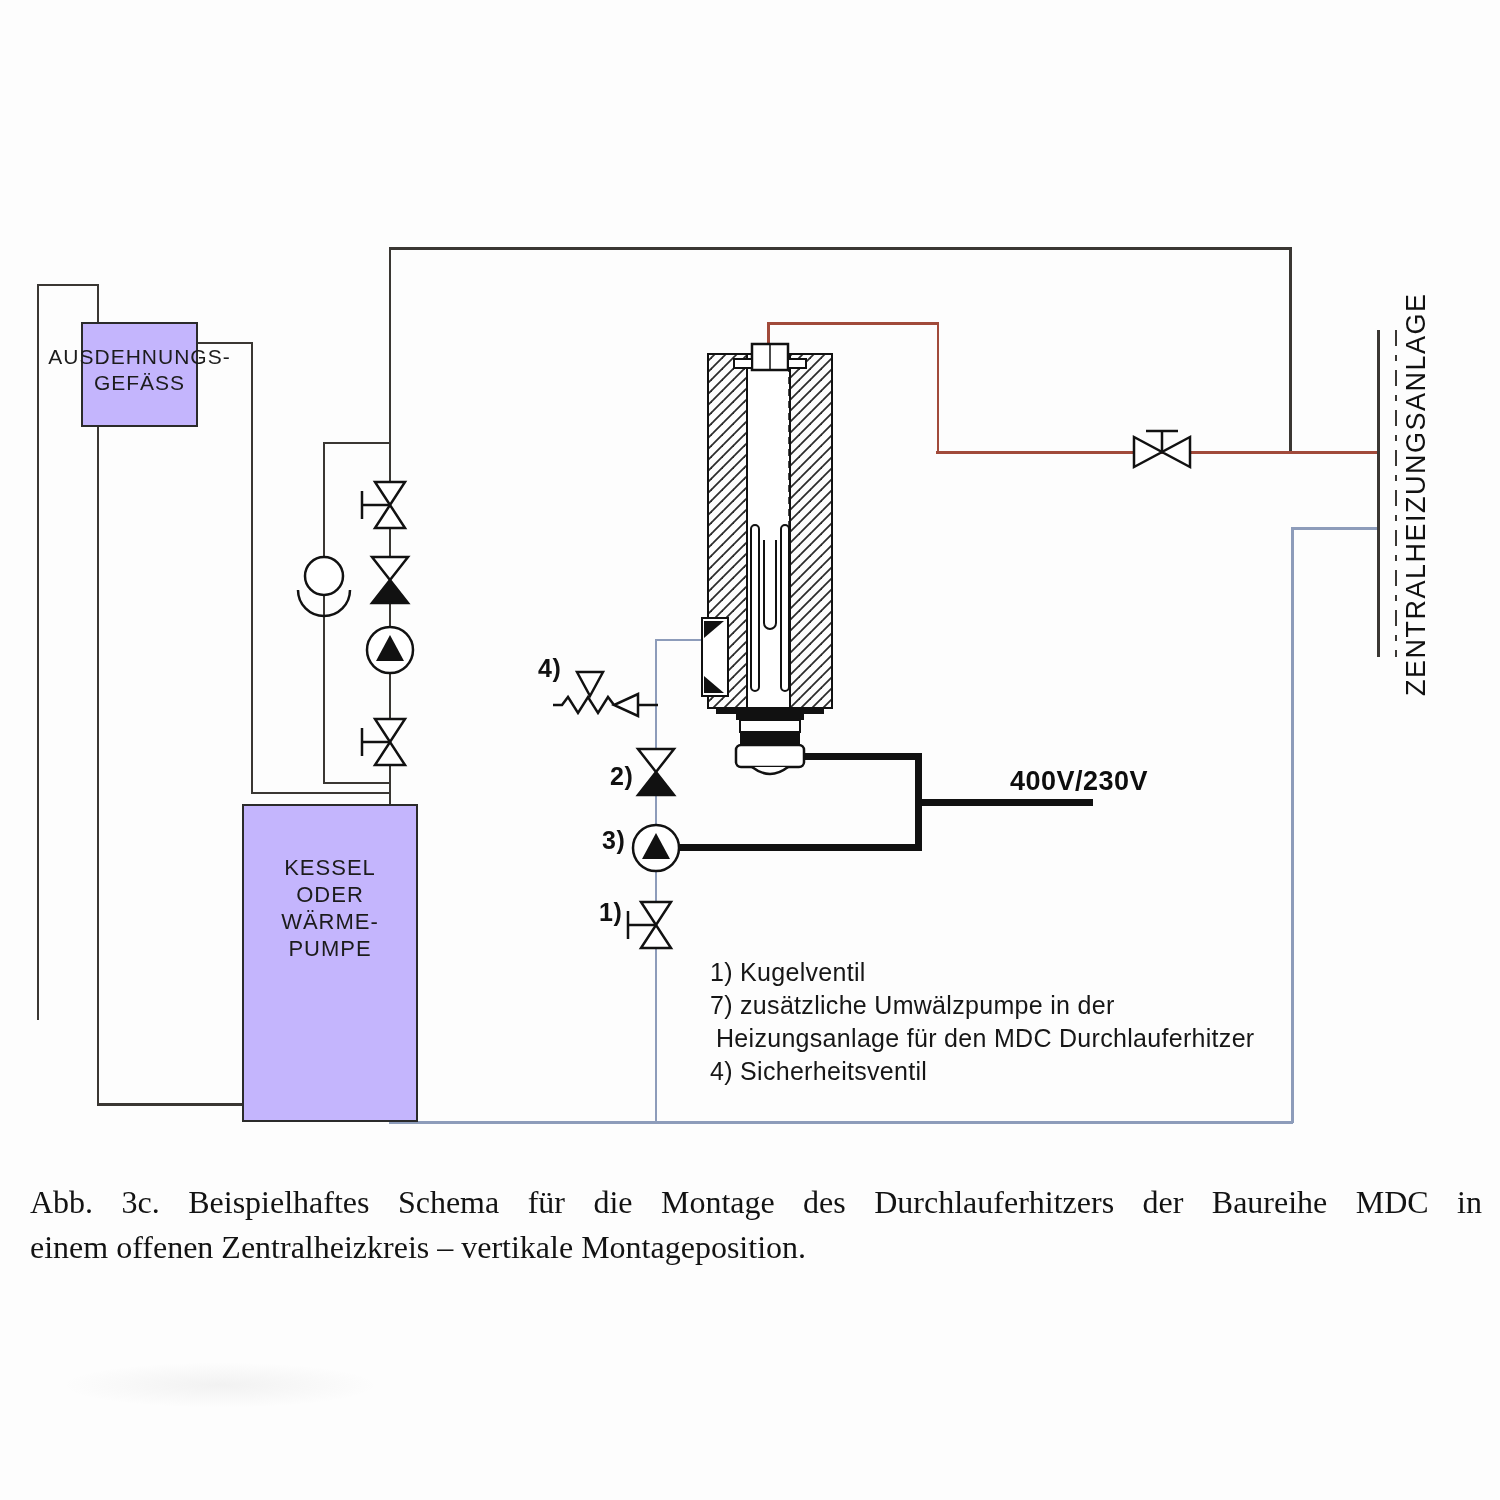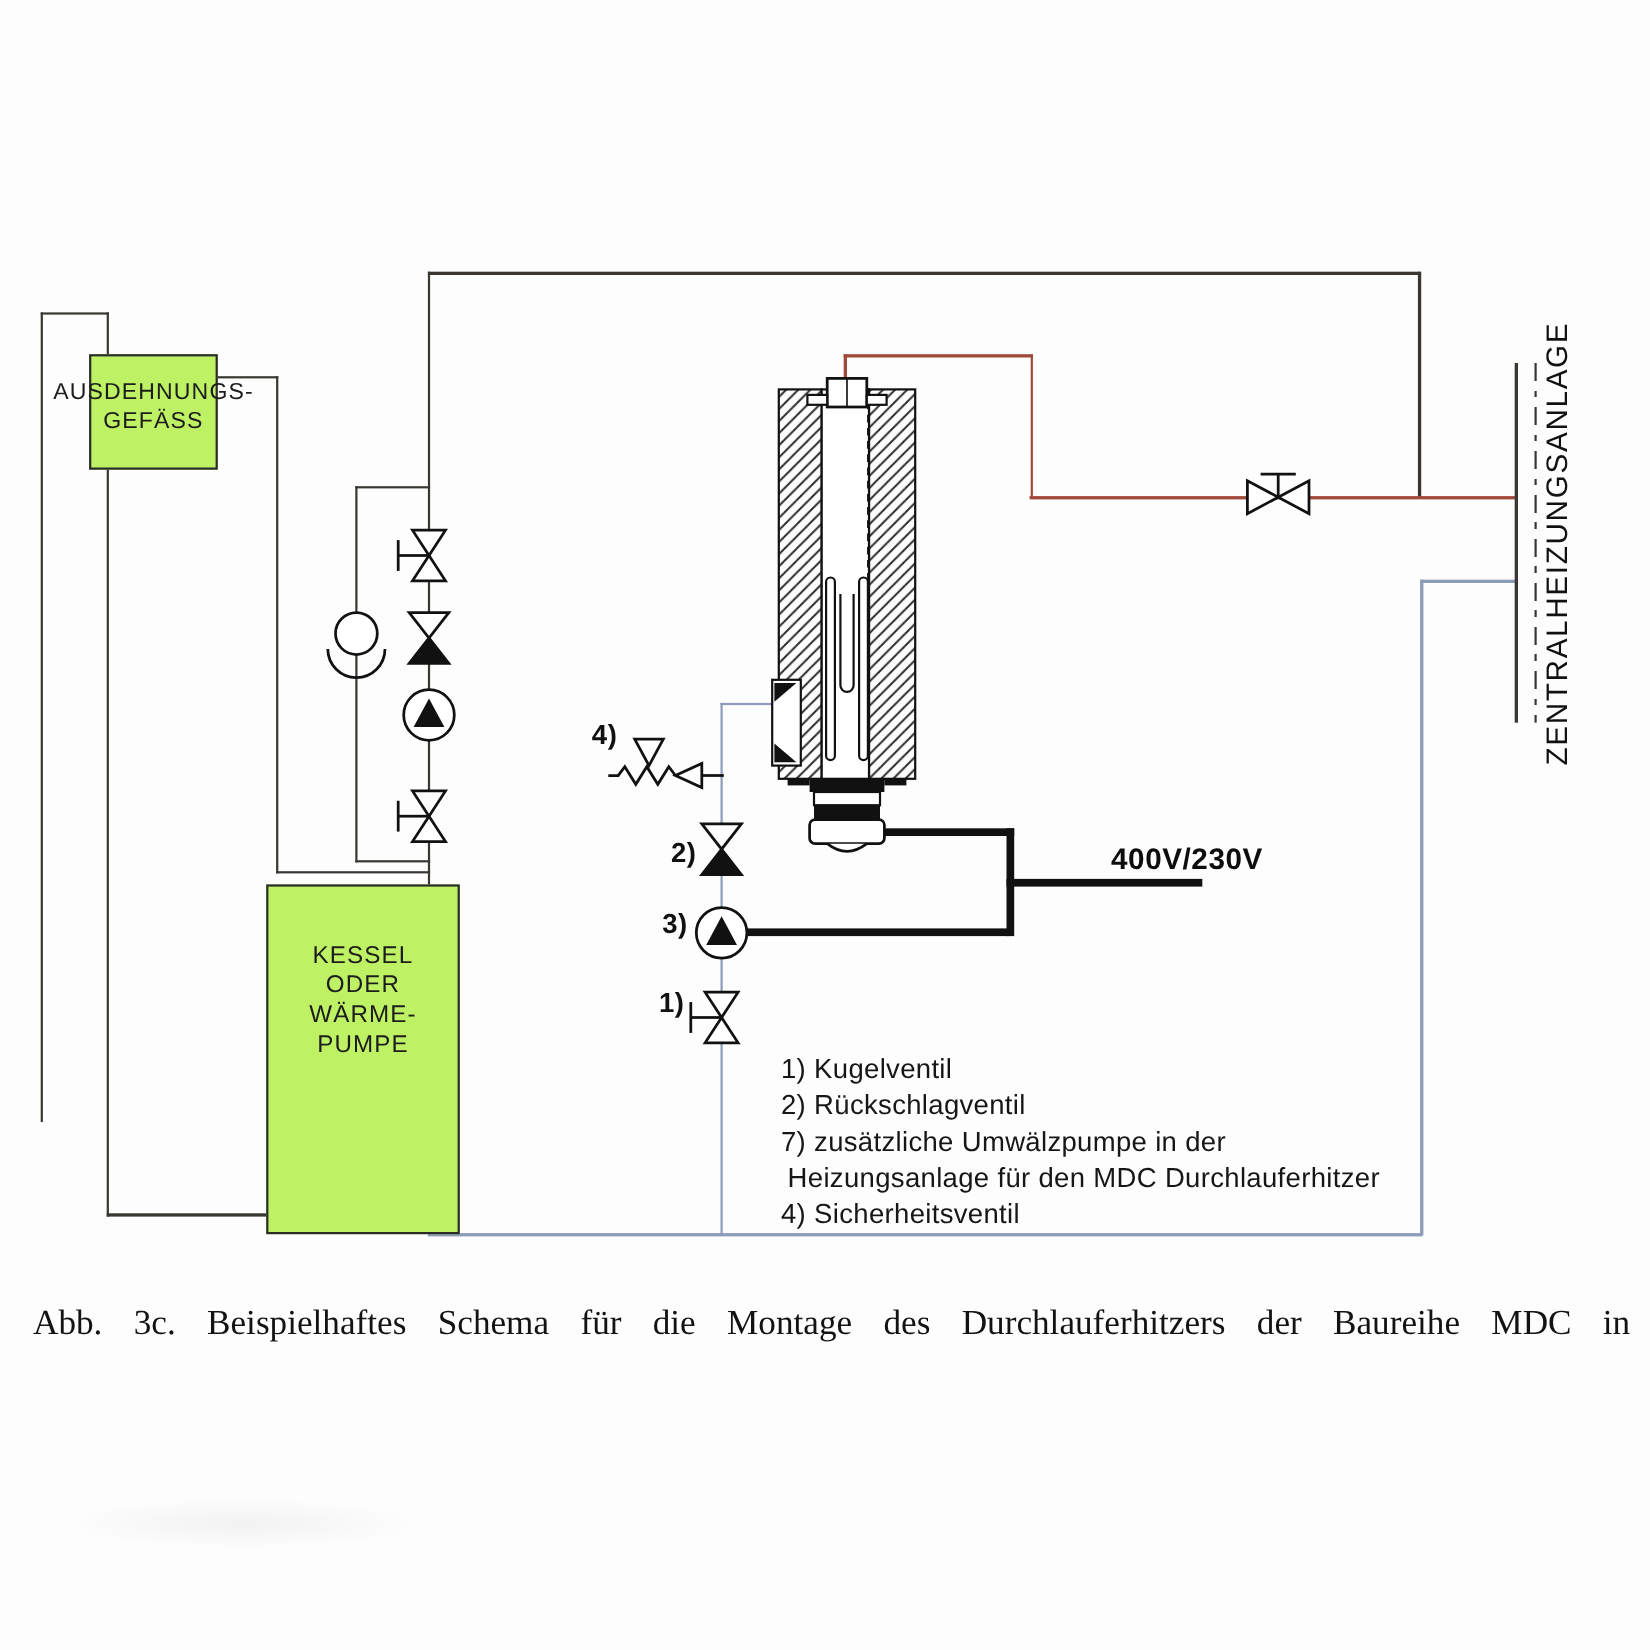--- a/index.html
+++ b/index.html
@@ -4,21 +4,21 @@
 <style>
   html,body{margin:0;padding:0;background:#ffffff;}
   #canvas{position:relative;width:1500px;height:1500px;background:#fdfdfd;overflow:hidden;
           font-family:"Liberation Sans",sans-serif;}
   .abs{position:absolute;}
   .pipe{position:absolute;}
   .pipe-dark{background:var(--dark-line,#3a3733);}
   .pipe-red{background:var(--supply-line,#a14a3a);}
   .pipe-blue{background:var(--return-line,#8d9cba);}
   .cable{position:absolute;background:var(--cable,#111111);}
-  .labelbox{position:absolute;background:#bef264;border:2.5px solid #2b2b2b;display:flex;
+  .labelbox{position:absolute;background:#c4b5fd;border:2.5px solid #2b2b2b;display:flex;
             flex-direction:column;align-items:center;color:#1c1c1c;}
   .labelbox .bx-line{white-space:nowrap;letter-spacing:1px;}
   .callout{position:absolute;font-size:25px;font-weight:700;color:#111;letter-spacing:0.5px;}
   .legend{position:absolute;left:710px;top:956px;font-size:25px;line-height:33px;color:#161616;letter-spacing:0.3px;}
   .vert-label{position:absolute;left:1399px;top:334px;height:320px;width:34px;
               writing-mode:vertical-rl;transform:rotate(180deg);
               display:flex;align-items:center;justify-content:center;
               font-size:27px;letter-spacing:1.5px;color:#111;white-space:nowrap;}
   .dashdot{position:absolute;width:2px;
            background:repeating-linear-gradient(180deg,var(--dark-line,#3a3733) 0 16px,transparent 16px 25px,var(--dark-line,#3a3733) 25px 31px,transparent 31px 40px);}
@@ -181,24 +181,24 @@
   <div class="dashdot" style="left:1395px;top:330px;height:327px;"></div>
   <div class="vert-label">ZENTRALHEIZUNGSANLAGE</div>
 
   <div class="callout" style="left:538px;top:654px;">4)</div>
   <div class="callout" style="left:610px;top:762px;">2)</div>
   <div class="callout" style="left:602px;top:826px;">3)</div>
   <div class="callout" style="left:599px;top:898px;">1)</div>
 
   <div class="legend">
     <div>1) Kugelventil</div>
-    <div>2) Rückschlagventil</div>
     <div>7) zusätzliche Umwälzpumpe in der</div>
     <div style="padding-left:6px;">Heizungsanlage für den MDC Durchlauferhitzer</div>
     <div>4) Sicherheitsventil</div>
   </div>
 
   <div class="caption">
     <div class="l1">Abb. 3c. Beispielhaftes Schema für die Montage des Durchlauferhitzers der Baureihe MDC in</div>
+    <div class="l2">einem offenen Zentralheizkreis – vertikale Montageposition.</div>
   </div>
 
   <div class="smudge"></div>
 </div>
 
 </body></html>

